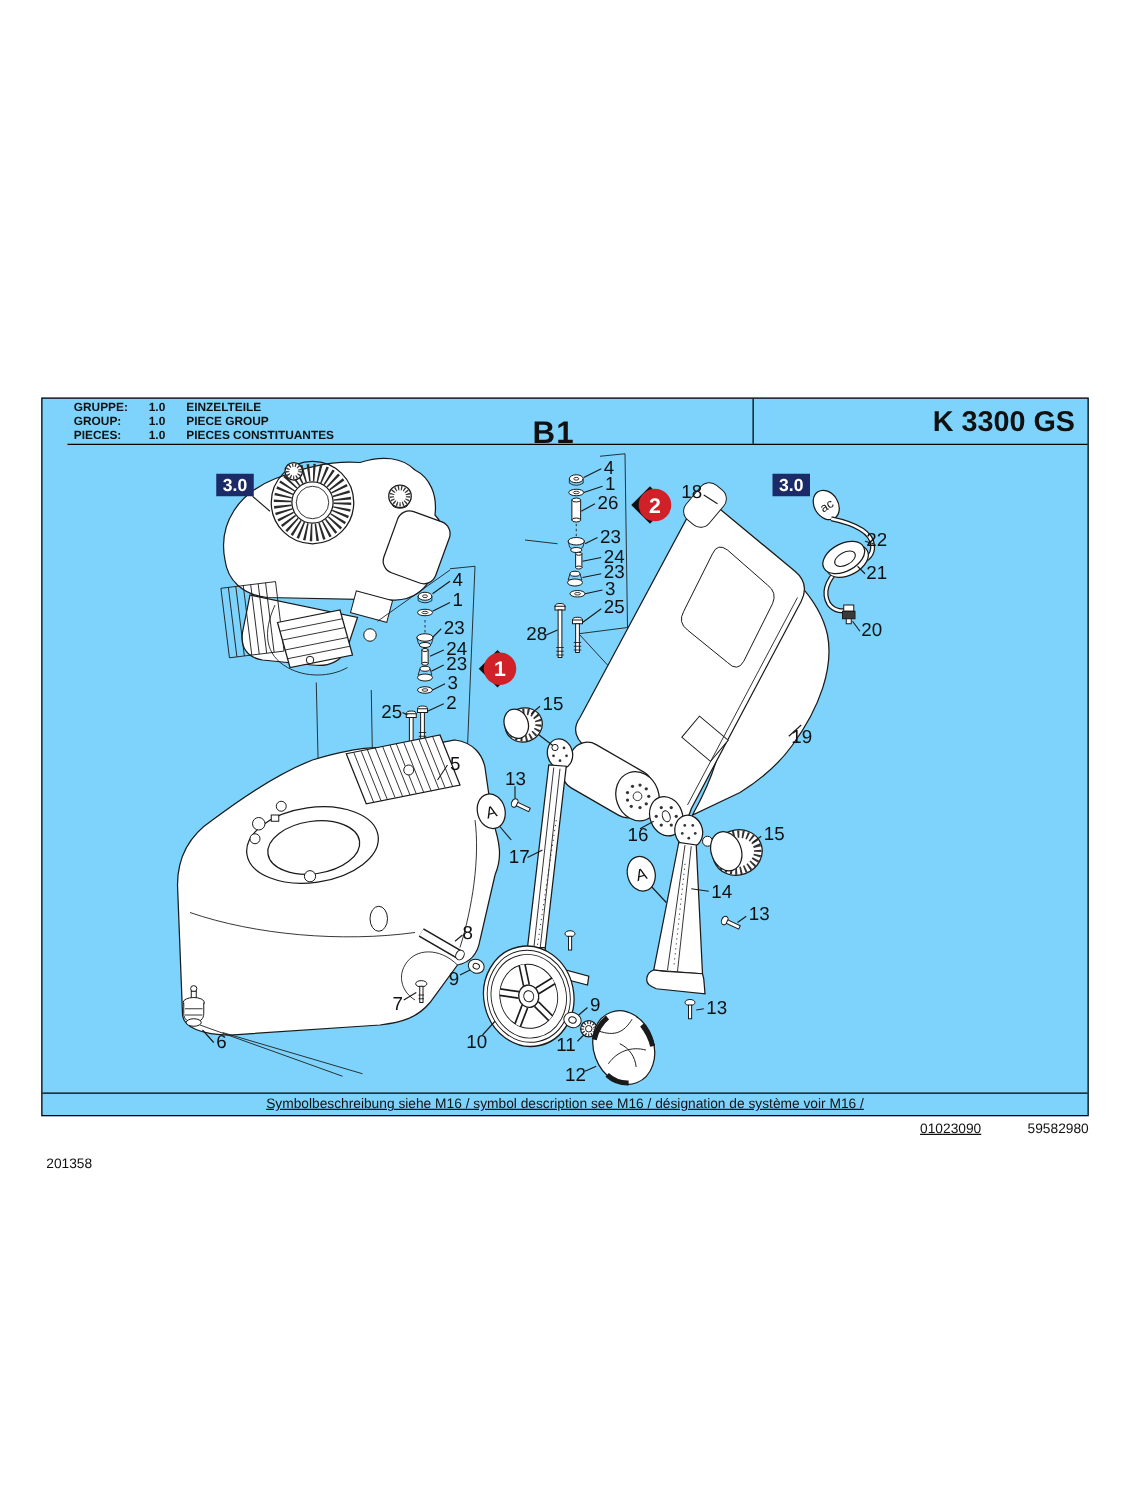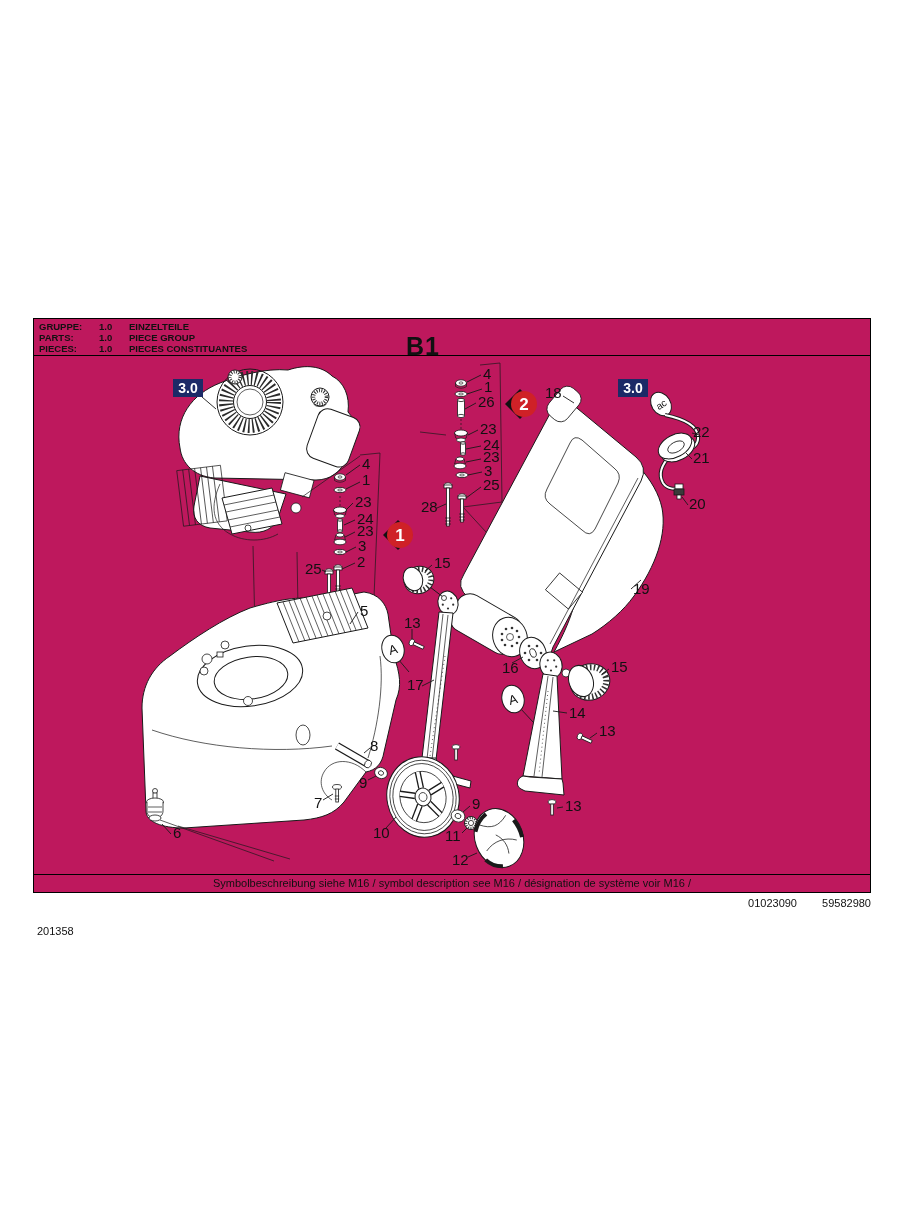--- a/index.html
+++ b/index.html
@@ -1,27 +1,27 @@
 <!DOCTYPE html>
 <html><head>
 <meta charset="utf-8">
 <style>
   html,body{margin:0;padding:0;background:#fff;}
   body{width:906px;height:1208px;position:relative;font-family:"Liberation Sans",sans-serif;color:#111;}
-  .sheet{position:absolute;left:33px;top:318px;width:838px;height:575px;border:1.5px solid #000;box-sizing:border-box;background:#be185d;}
+  .sheet{position:absolute;left:33px;top:318px;width:838px;height:575px;border:1.5px solid #000;box-sizing:border-box;background:#7dd3fc;padding-left:20px;}
   .hdr{position:relative;height:37px;border-bottom:1.5px solid #000;box-sizing:border-box;}
   .hdr-left{position:absolute;left:5px;top:2px;}
   .hdr-row{display:grid;grid-template-columns:60px 30px auto;font-size:9.5px;font-weight:bold;line-height:11px;}
   .b1{position:absolute;left:372px;top:13px;font-size:25px;font-weight:bold;letter-spacing:1px;}
   .model-cell{position:absolute;right:0;top:0;bottom:0;width:268px;border-left:1.5px solid #000;display:flex;align-items:center;justify-content:flex-end;padding-right:10px;font-size:23px;font-weight:bold;box-sizing:border-box;}
-  .caption{position:absolute;left:0;right:0;bottom:0;height:18px;border-top:1.2px solid #000;text-align:center;font-size:11px;line-height:17px;box-sizing:border-box;}
+  .caption{position:absolute;left:0;right:0;bottom:0;height:18px;border-top:1.2px solid #000;text-align:center;font-size:11px;line-height:17px;box-sizing:border-box;text-decoration:underline;}
   .drawing{position:absolute;left:0;top:37px;}
   .foot{position:absolute;left:33px;right:33px;top:897px;font-size:11px;}
   .foot span{position:absolute;top:0;}
-  #f-left{left:4px;margin-top:28px;} #f-mid{right:76px;} #f-right{right:2px;}
+  #f-left{left:4px;margin-top:28px;} #f-mid{right:88px;text-decoration:underline;} #f-right{right:2px;}
   svg text{font-family:"Liberation Sans",sans-serif;font-size:15px;fill:#111;}
   .ln{fill:none;stroke:#1a1a1a;stroke-width:1;}
   .lt{fill:none;stroke:#1a1a1a;stroke-width:.7;}
   .wh{fill:#fff;stroke:#1a1a1a;stroke-width:1;}
   .wt{fill:#fff;stroke:#1a1a1a;stroke-width:.8;}
   .ld{fill:none;stroke:#1a1a1a;stroke-width:.9;}
   .dk{fill:#3a3a3a;stroke:#1a1a1a;stroke-width:.8;}
   .badge-txt{font-size:14px;font-weight:bold;fill:#fff;}
   .step-txt{font-size:17px;font-weight:bold;fill:#fff;}
   .view-txt{font-size:13px;}
@@ -32,31 +32,32 @@
 
 <div class="sheet">
   <div class="hdr">
     <div class="hdr-left">
       <div class="hdr-row">
         <span>GRUPPE:</span>
         <span>1.0</span>
         <span>EINZELTEILE</span>
       </div>
       <div class="hdr-row">
-        <span>PARTS:</span>
+        <span>GROUP:</span>
         <span>1.0</span>
         <span>PIECE GROUP</span>
       </div>
       <div class="hdr-row">
         <span>PIECES:</span>
         <span>1.0</span>
         <span>PIECES CONSTITUANTES</span>
       </div>
     </div>
     <div class="b1">B1</div>
+    <div class="model-cell">K 3300 GS</div>
   </div>
 
   <div class="drawing">
   <svg width="838" height="518" viewBox="0 0 838 518">
 
     <g>
       <path class="wh" d="M146,92 C140,62 158,38 186,27 C206,19 232,12 254,14 C272,8 288,10 298,20 C310,26 316,40 314,56 C322,64 322,78 316,88 L312,102 C308,116 296,124 282,124 L180,122 C160,120 148,108 146,92 Z"></path>
       <rect class="wh" x="278" y="56" width="44" height="52" rx="10" transform="rotate(20 300 80)"></rect>
       <path class="wh" d="M166,120 L160,150 C158,162 164,170 176,172 L216,176 C230,178 240,172 244,162 L252,138 Z"></path>
       <path class="lt" d="M186,128 C176,150 178,168 196,178 C210,186 230,186 244,178"></path>

